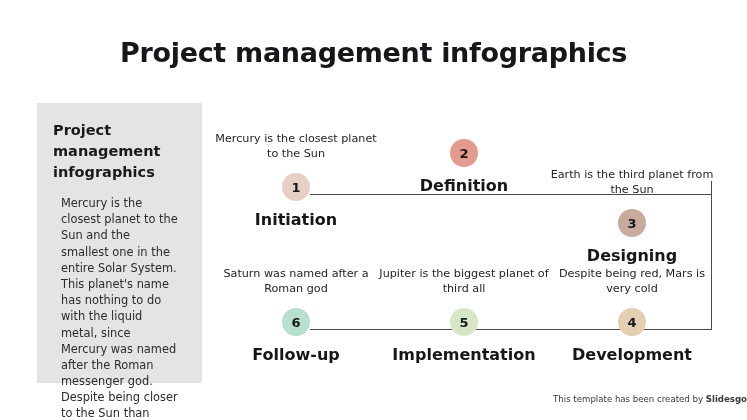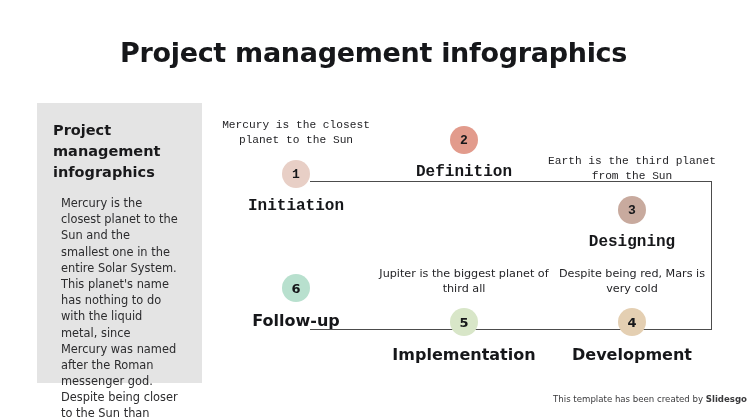--- a/index.html
+++ b/index.html
@@ -62,21 +62,21 @@
     width: 520px;
     height: 255px;
   }
 
   .row {
     position: absolute;
     left: 0;
     width: 520px;
     height: 105px;
   }
-  .row-top { top: 0; font-family: Liberation Mono, monospace; }
+  .row-top { top: 13px; }
   .row-bottom { top: 148px; }
 
   
   .conn {
     position: absolute;
     background: #4c4c4c;
   }
   .conn-h { height: 1.2px; }
   .conn-v { width: 1.2px; }
 
@@ -158,20 +158,21 @@
     </div>
   </div>
 
   <div class="conn conn-v" style="left: 501px; top: 63px; height: 148px; background: rgb(76, 76, 76);"></div>
 
   <div class="row row-bottom">
 
     <div class="conn conn-h" style="left: 100px; top: 63px; width: 402px; background: rgb(76, 76, 76);"></div>
 
     <div class="step" style="left:0px; top:0px;">
+      <div class="step-desc">Saturn was named after a Roman god</div>
       <div class="step-circle" id="c6" style="background: rgb(184, 224, 206);">6</div>
       <div class="step-label">Follow-up</div>
     </div>
 
     <div class="step" style="left:168px; top:0px;">
       <div class="step-desc">Jupiter is the biggest planet of third all</div>
       <div class="step-circle" id="c5" style="background: rgb(216, 230, 200);">5</div>
       <div class="step-label">Implementation</div>
     </div>
 

